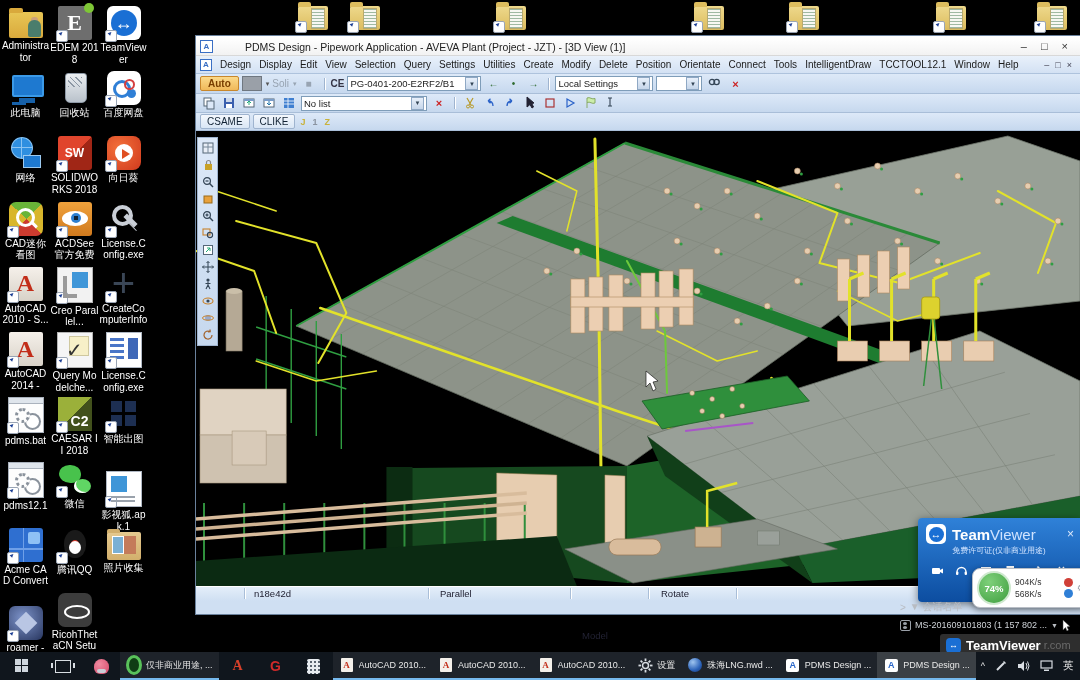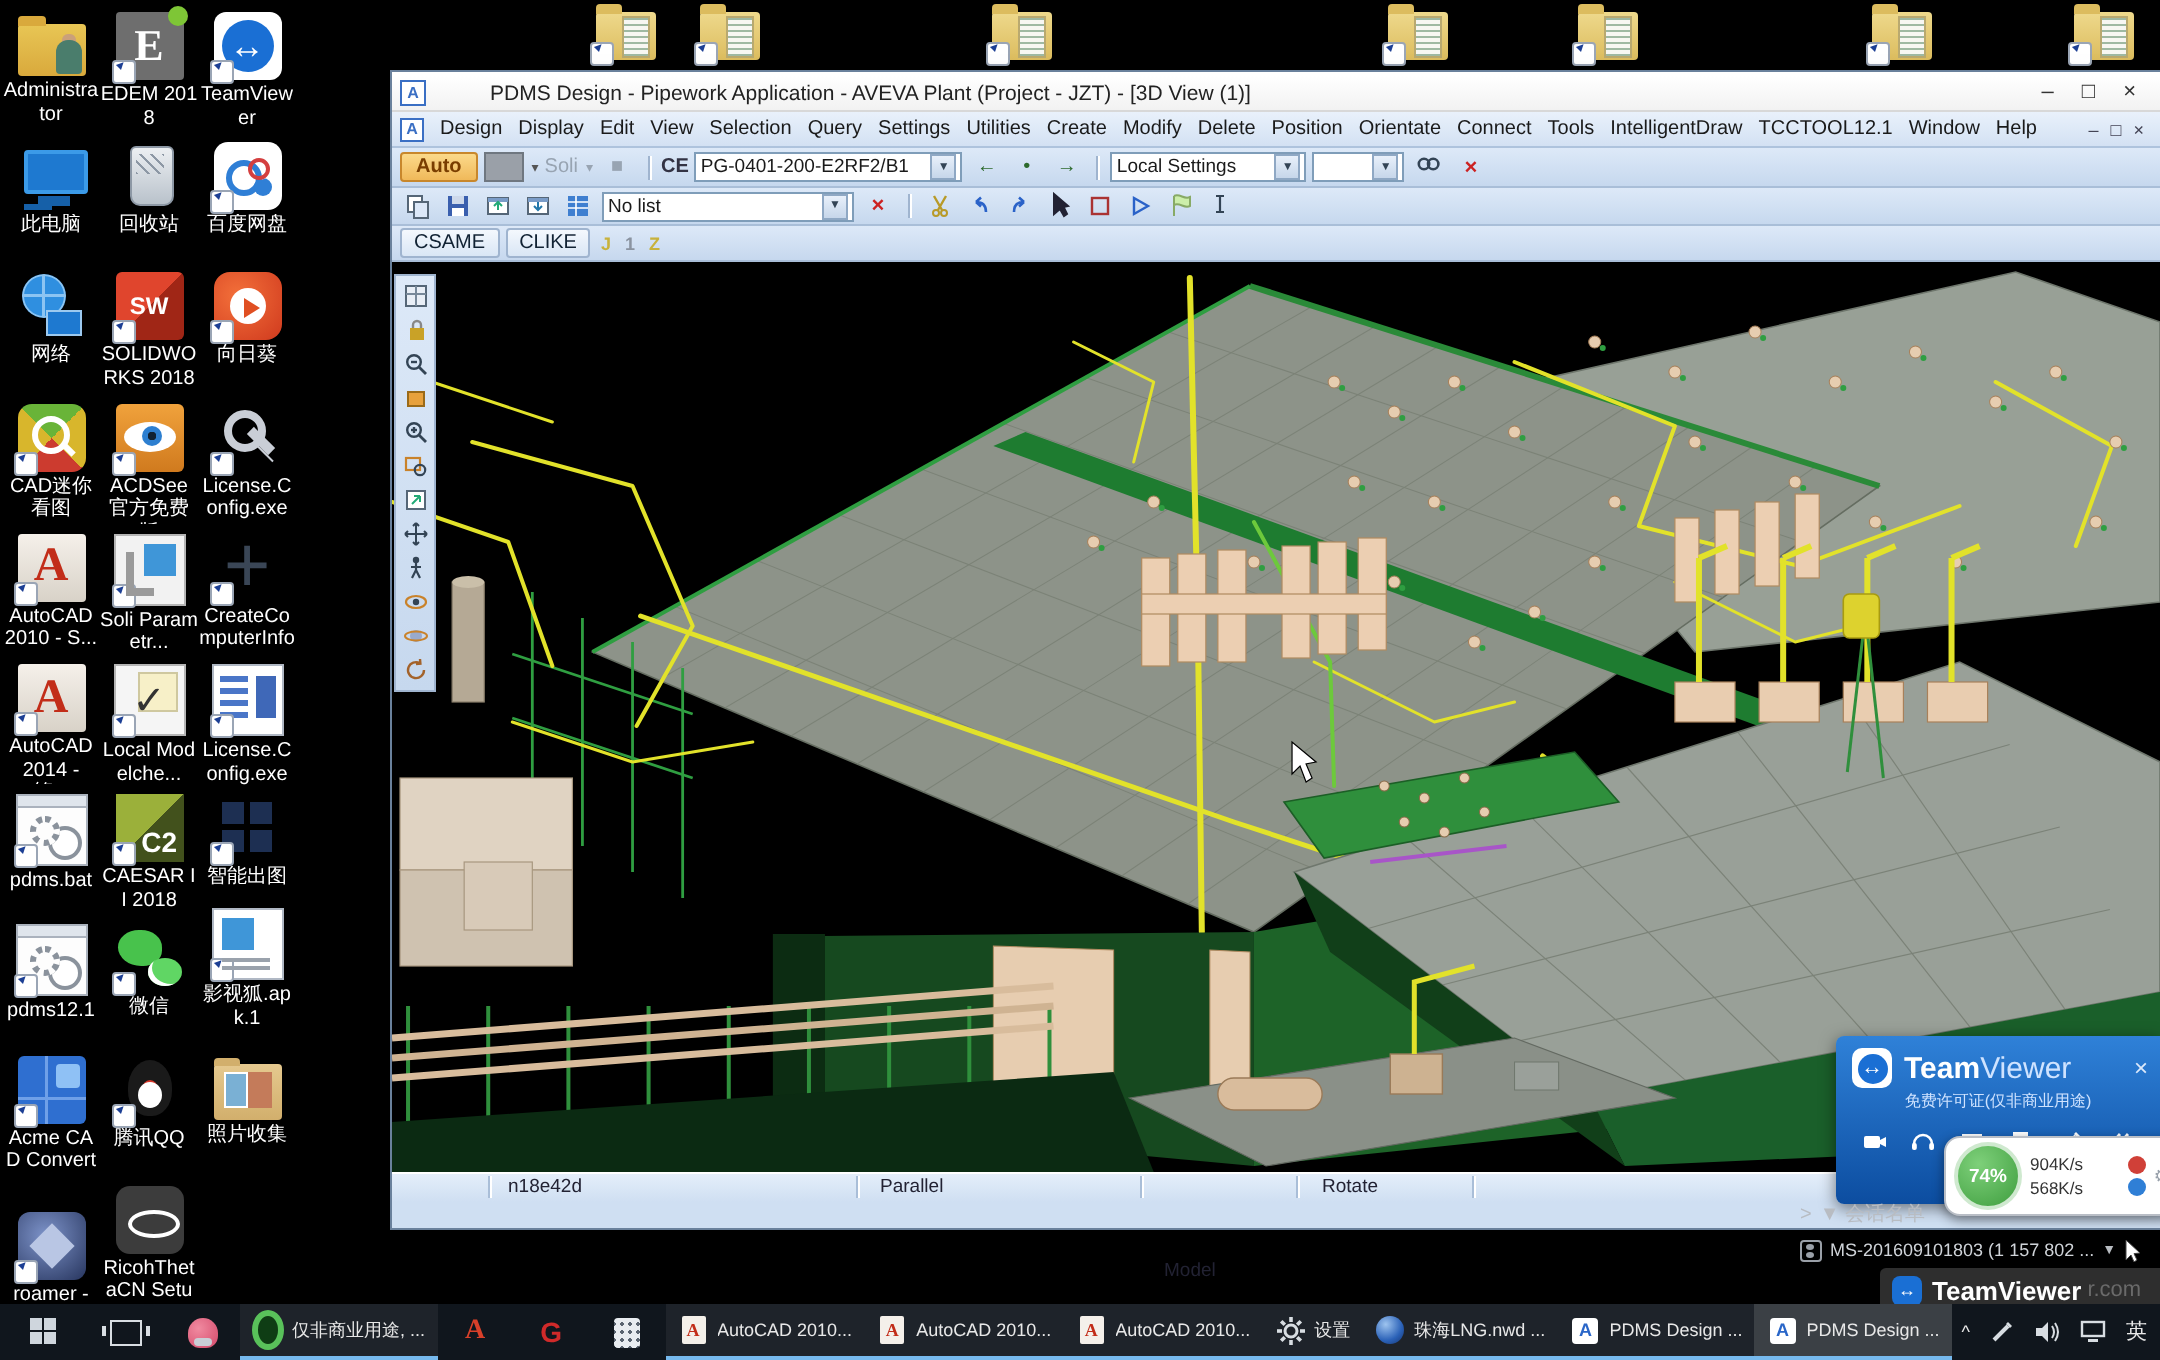--- a/index.html
+++ b/index.html
@@ -263,42 +263,42 @@
         <div class="dicon i-acad">
           <span class="gly">A</span>
           <span class="sc"></span>
         </div>
         <div class="dlabel">AutoCAD 2010 - S...</div>
       </div>
       <div class="dcell" style="left: 50px; top: 266.8px;">
         <div class="dicon i-creo">
           <span class="sc"></span>
         </div>
-        <div class="dlabel">Soli Parametr...</div>
+        <div class="dlabel">Creo Parallel...</div>
       </div>
       <div class="dcell" style="left: 99px; top: 266.8px;">
         <div class="dicon i-plus">
           <span class="gly">+</span>
           <span class="sc"></span>
         </div>
         <div class="dlabel">CreateComputerInform...</div>
       </div>
       <div class="dcell" style="left: 1px; top: 332px;">
         <div class="dicon i-acad">
           <span class="gly">A</span>
           <span class="sc"></span>
         </div>
         <div class="dlabel">AutoCAD 2014 - 简...</div>
       </div>
       <div class="dcell" style="left: 50px; top: 332px;">
         <div class="dicon i-creo-check">
           <span class="gly">✓</span>
           <span class="sc"></span>
         </div>
-        <div class="dlabel">Local Modelche...</div>
+        <div class="dlabel">Query Modelche...</div>
       </div>
       <div class="dcell" style="left: 99px; top: 332px;">
         <div class="dicon i-license2">
           <span class="sc"></span>
         </div>
         <div class="dlabel">License.Config.exe</div>
       </div>
       <div class="dcell" style="left: 1px; top: 397.2px;">
         <div class="dicon i-gears">
           <span class="sc"></span>
@@ -323,21 +323,21 @@
           <span class="sc"></span>
         </div>
         <div class="dlabel">pdms12.1</div>
       </div>
       <div class="dcell" style="left: 50px; top: 462.4px;">
         <div class="dicon i-wechat">
           <span class="sc"></span>
         </div>
         <div class="dlabel">微信</div>
       </div>
-      <div class="dcell" style="left: 99px; top: 454px;">
+      <div class="dcell" style="left: 99px; top: 471px;">
         <div class="dicon i-apk">
           <span class="sc"></span>
         </div>
         <div class="dlabel">影视狐.apk.1</div>
       </div>
       <div class="dcell" style="left: 1px; top: 527.6px;">
         <div class="dicon i-acme">
           <span class="sc"></span>
         </div>
         <div class="dlabel">Acme CAD Converter</div>

